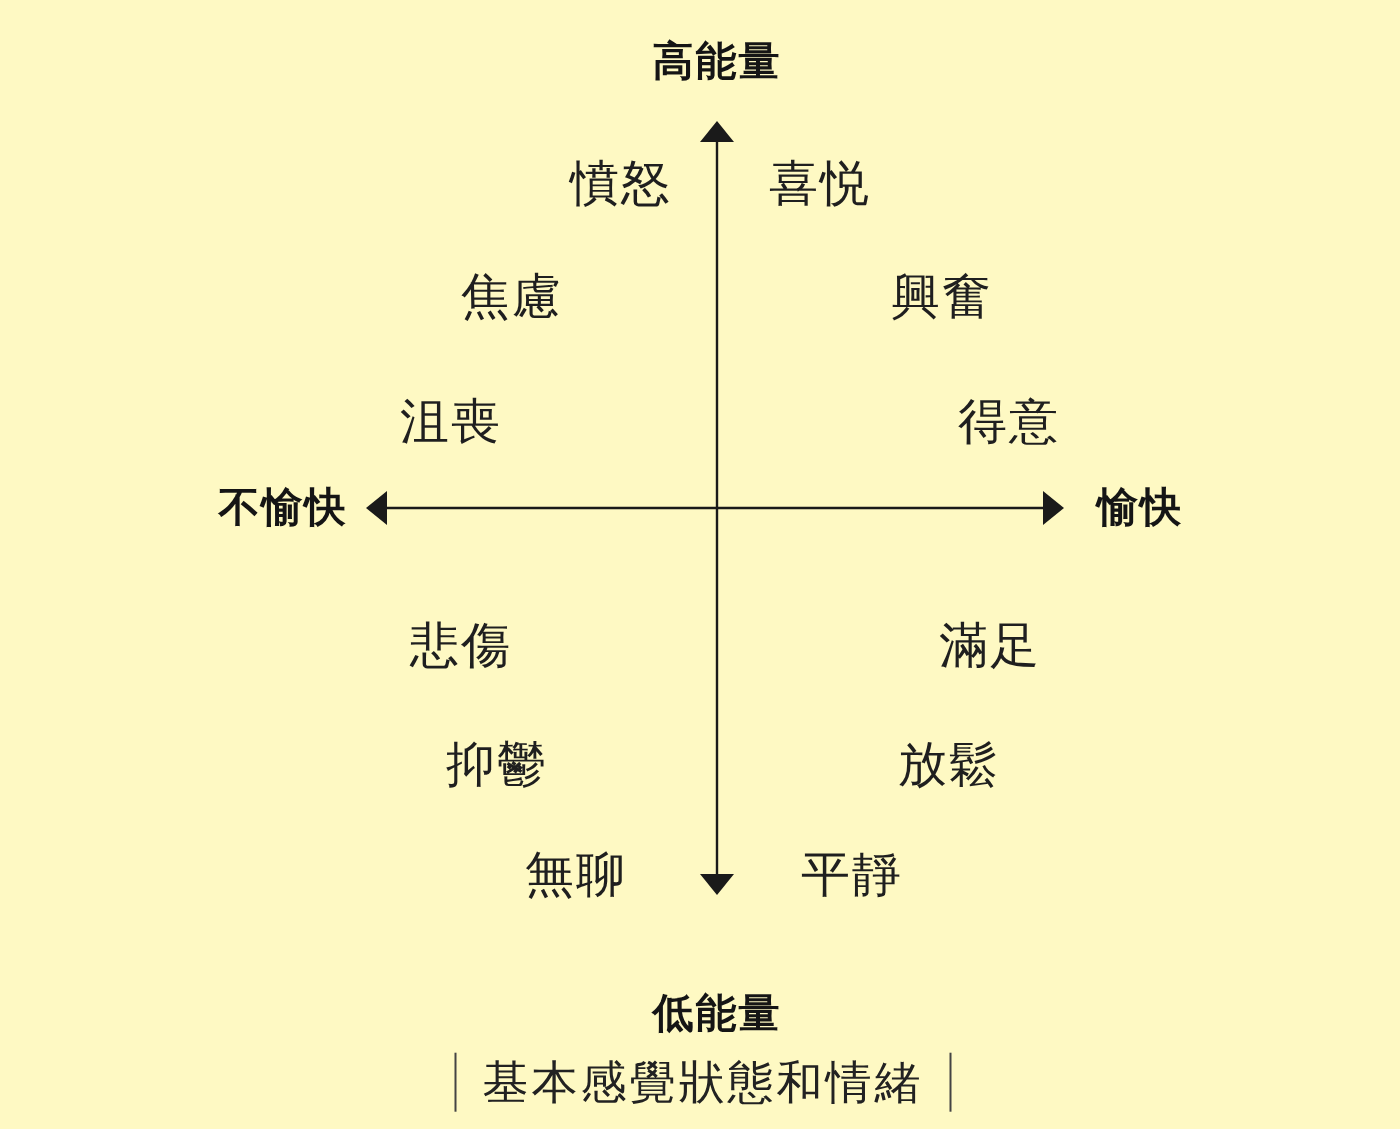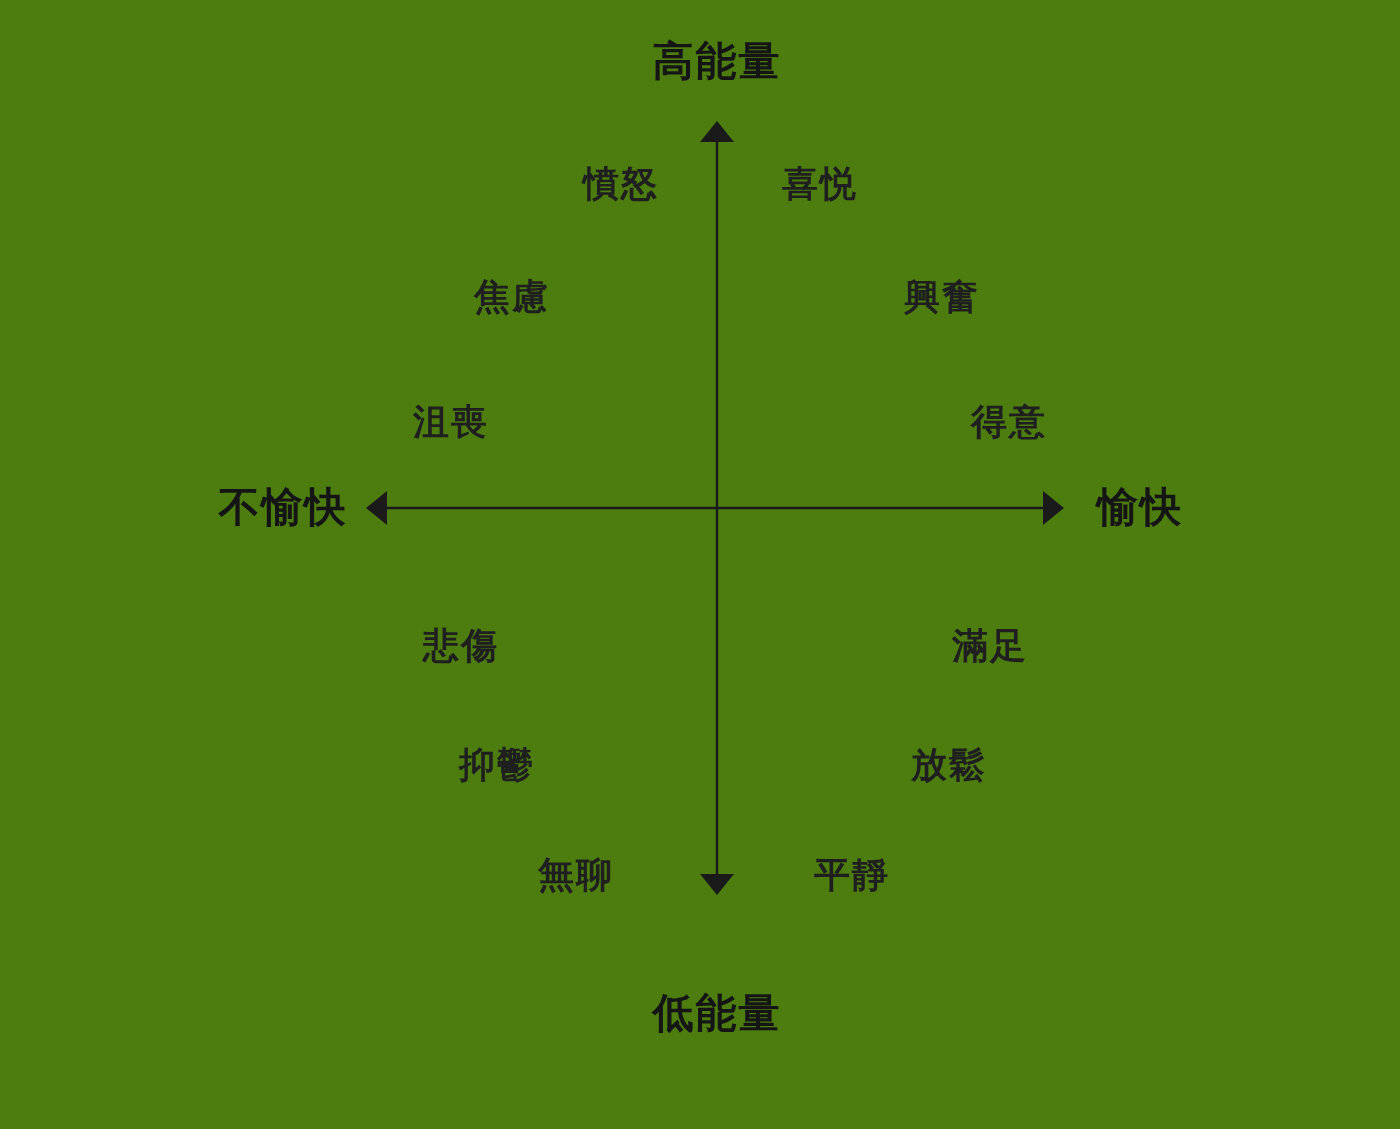--- a/index.html
+++ b/index.html
@@ -5,39 +5,39 @@
   html, body {
     margin: 0;
     padding: 0;
     background: #ffffff;
     font-family: "Liberation Sans", sans-serif;
   }
   .stage {
     position: relative;
     width: 1400px;
     height: 1129px;
-    background: #4d7c0f;
+    background: #fef9c3;
     overflow: hidden;
     color: #1a1a1a;
   }
   .abs {
     position: absolute;
     transform: translate(-50%, -50%);
     white-space: nowrap;
     line-height: 1.1;
   }
   .axis-label {
     font-weight: 700;
     font-size: 41px;
     letter-spacing: 2px;
     color: #151515;
   }
   .emotion-label {
-    font-weight: 700;
-    font-size: 36px;
+    font-weight: 400;
+    font-size: 49px;
     letter-spacing: 2px;
     color: #1f1f1f;
   }
   .caption {
     font-weight: 300;
     font-size: 46px;
     letter-spacing: 3px;
     color: #222222;
     border-left: 2px solid #444444;
     border-right: 2px solid #444444;
@@ -77,14 +77,15 @@
   <div class="abs emotion-label" style="left:991px; top:422px;margin-left:18px;">得意</div>
 
   <div class="abs emotion-label" style="left:461px; top:646px;text-align:center;">悲傷</div>
   <div class="abs emotion-label" style="left:497px; top:765px;">抑鬱</div>
   <div class="abs emotion-label" style="left:576px; top:875px;">無聊</div>
 
   <div class="abs emotion-label" style="left:990px; top:646px;">滿足</div>
   <div class="abs emotion-label" style="left:949px; top:765px;">放鬆</div>
   <div class="abs emotion-label" style="left:852px; top:875px;">平靜</div>
 
+  <div class="abs caption" style="left:703px; top:1082px;">基本感覺狀態和情緒</div>
 
 </div>
 
 </body></html>

